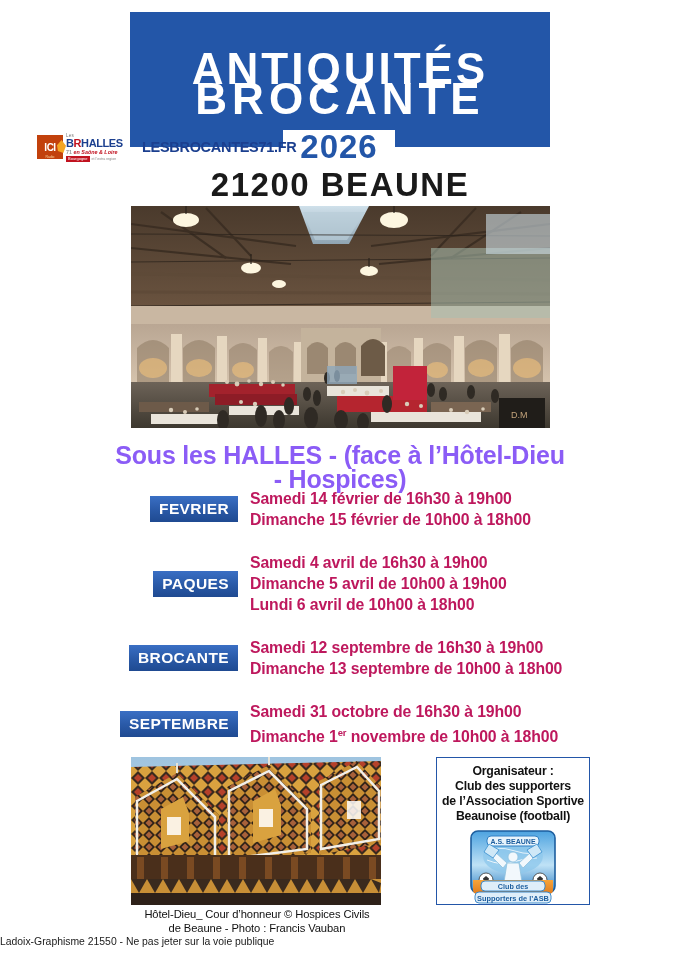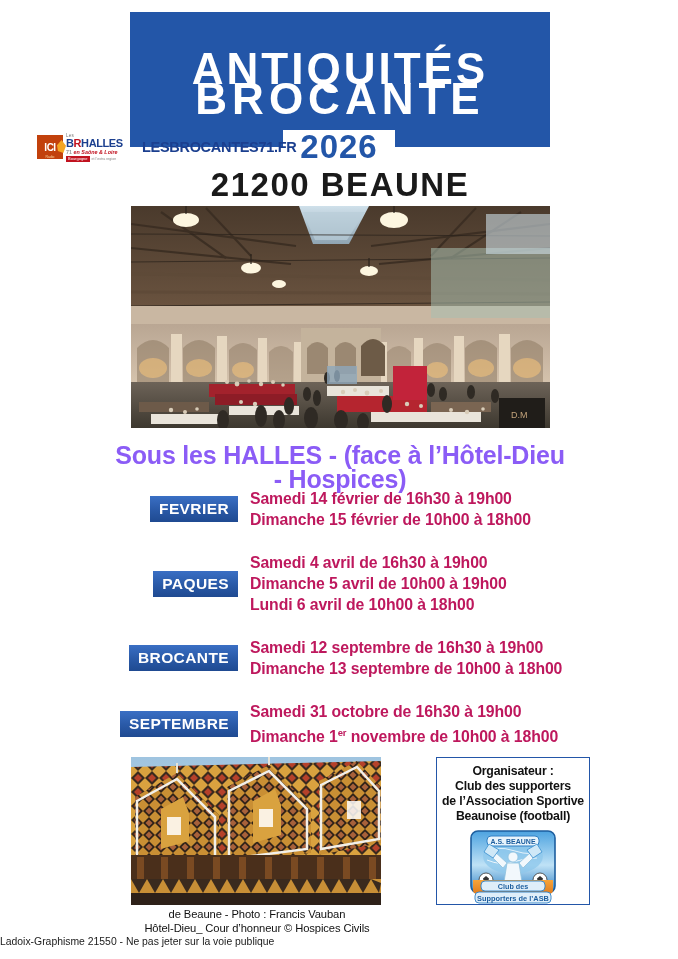--- a/index.html
+++ b/index.html
@@ -475,22 +475,22 @@
       </g>
       <rect x="0" y="136" width="250" height="12" fill="#2e2119"></rect>
 
       <g stroke="#e8e4d8" stroke-width="2" fill="none">
         <path d="M46,16 L46,6"></path>
           <path d="M138,8 L138,0"></path>
       </g>
     </svg>
   </div>
   <div class="roof-caption">
+    <div>Hôtel-Dieu_ Cour d’honneur © Hospices Civils</div>
     <div>de Beaune - Photo : Francis Vauban</div>
-    <div>Hôtel-Dieu_ Cour d’honneur © Hospices Civils</div>
   </div>
 
   <div class="org-box">
     <div class="org-text">
       <div>Organisateur :</div>
       <div>Club des supporters</div>
       <div>de l’Association Sportive</div>
       <div>Beaunoise (football)</div>
     </div>
     <div class="asb-logo">

